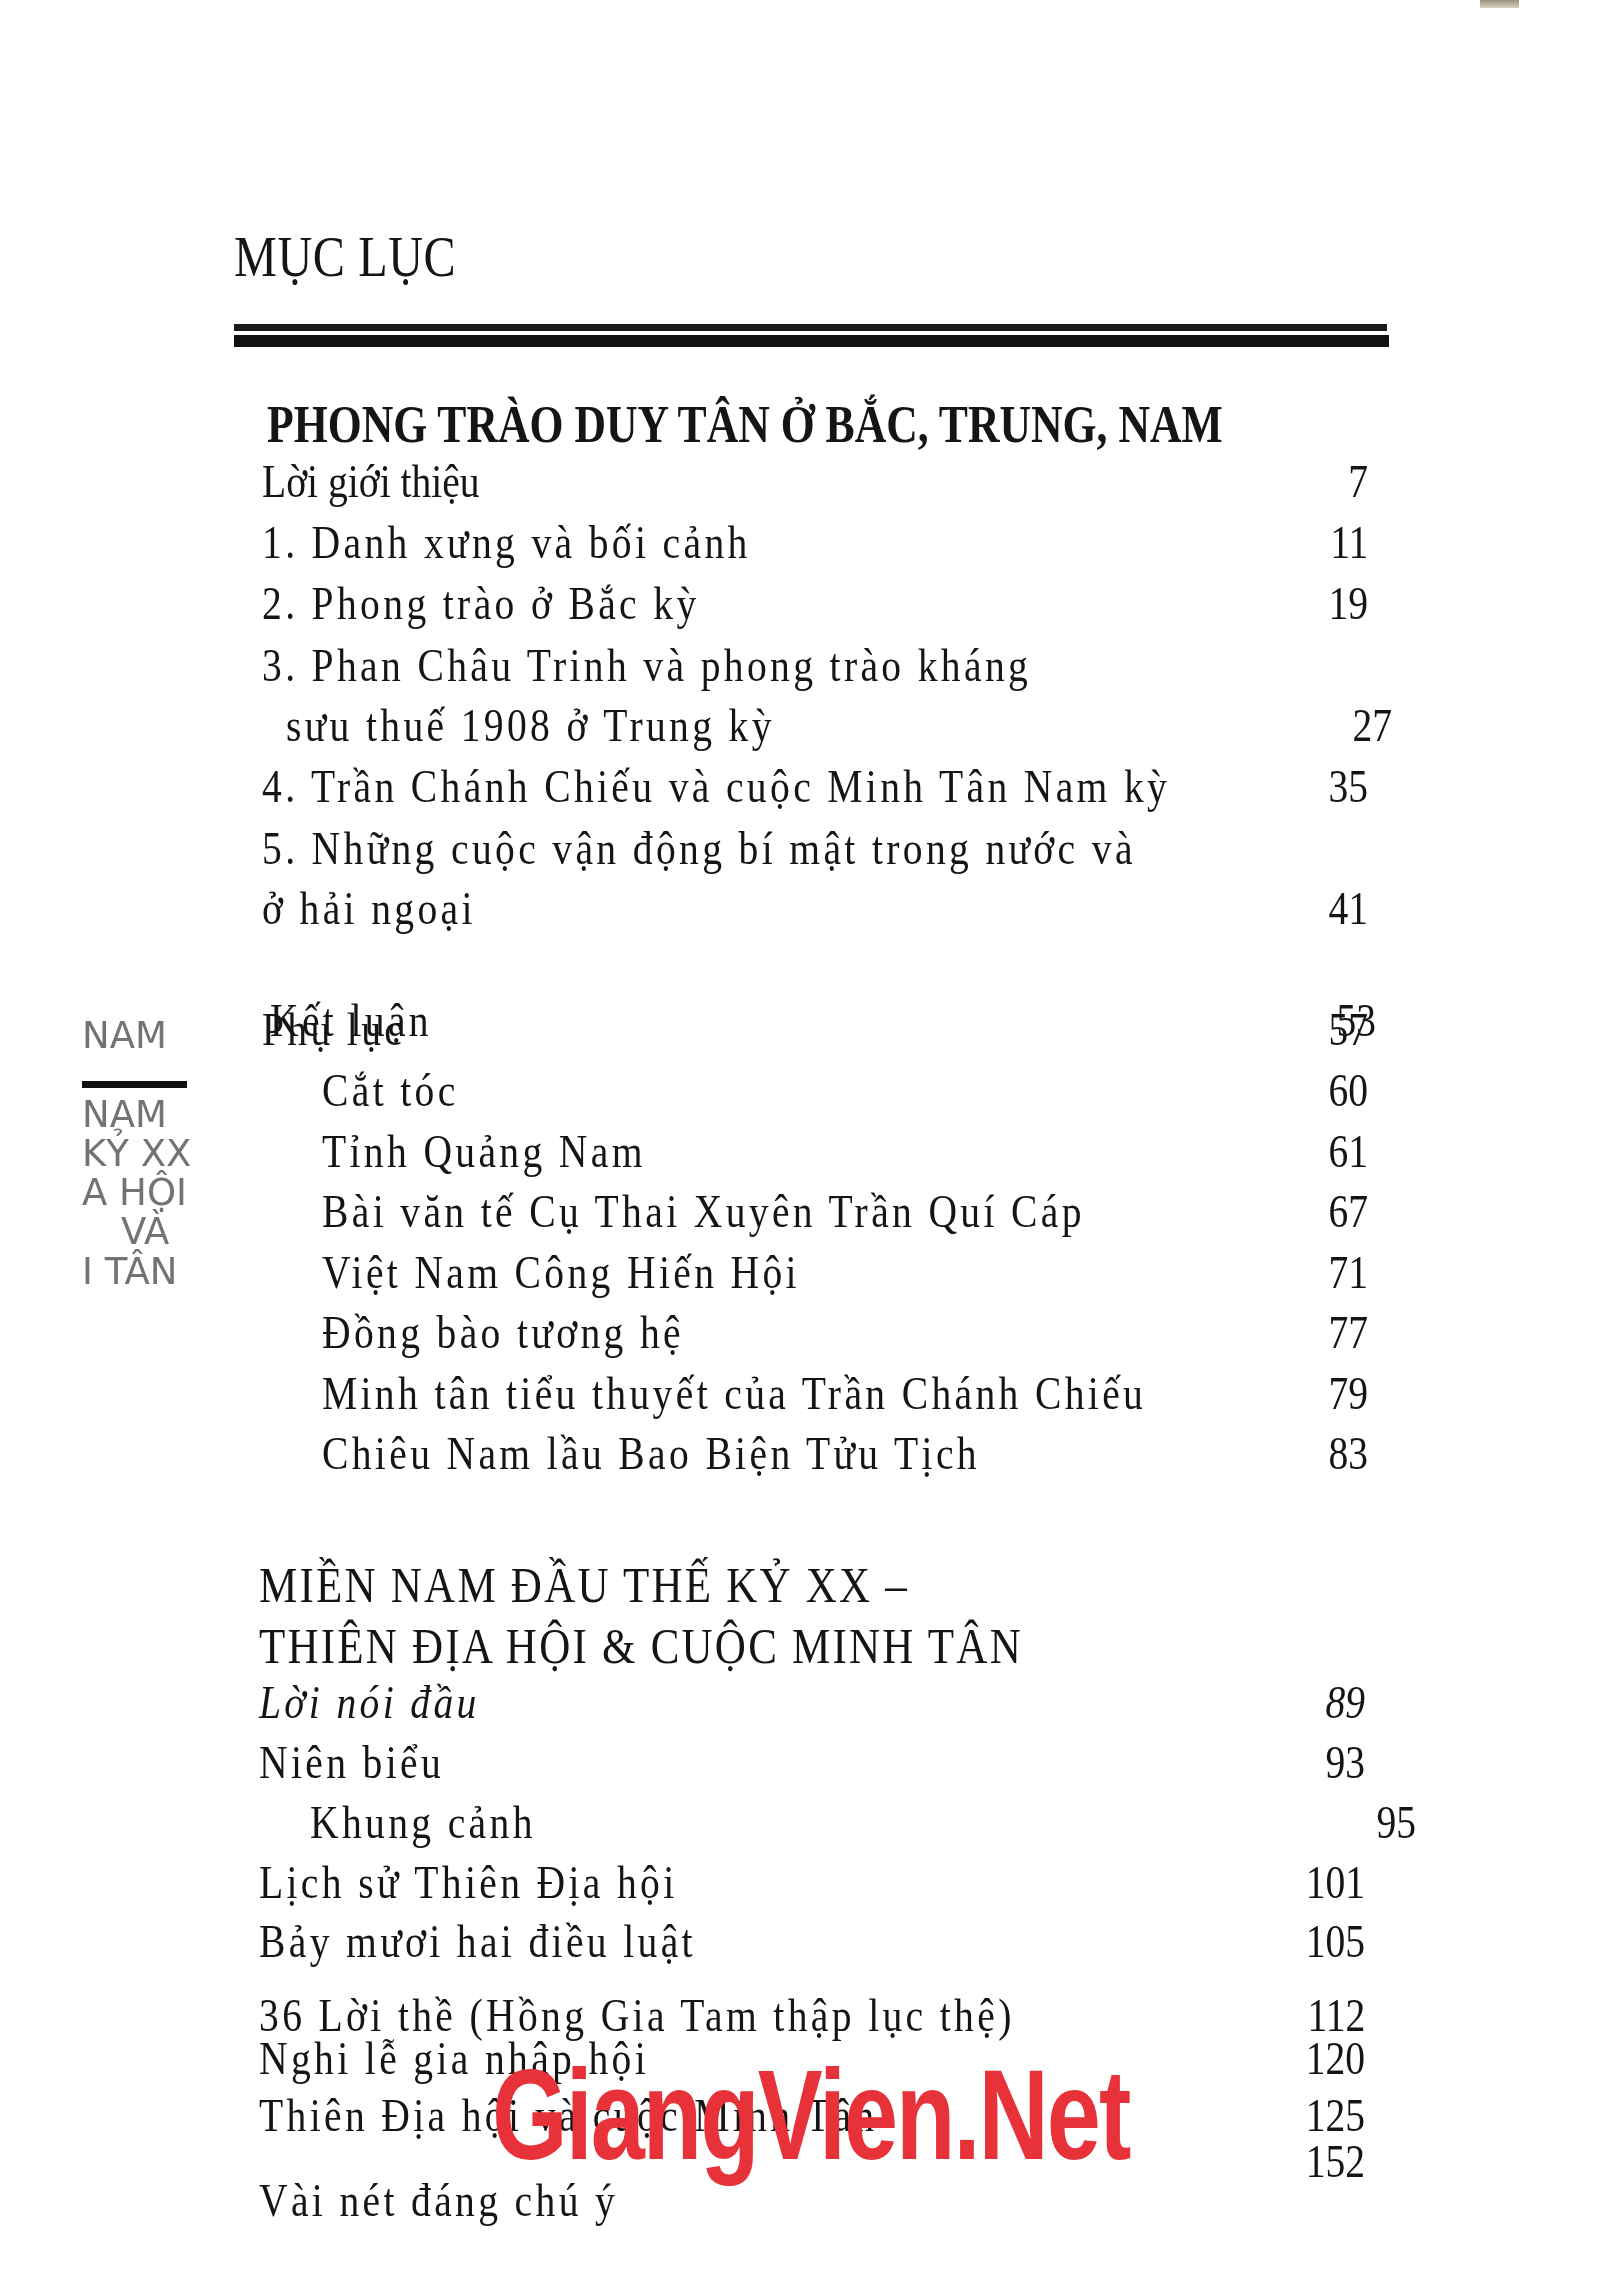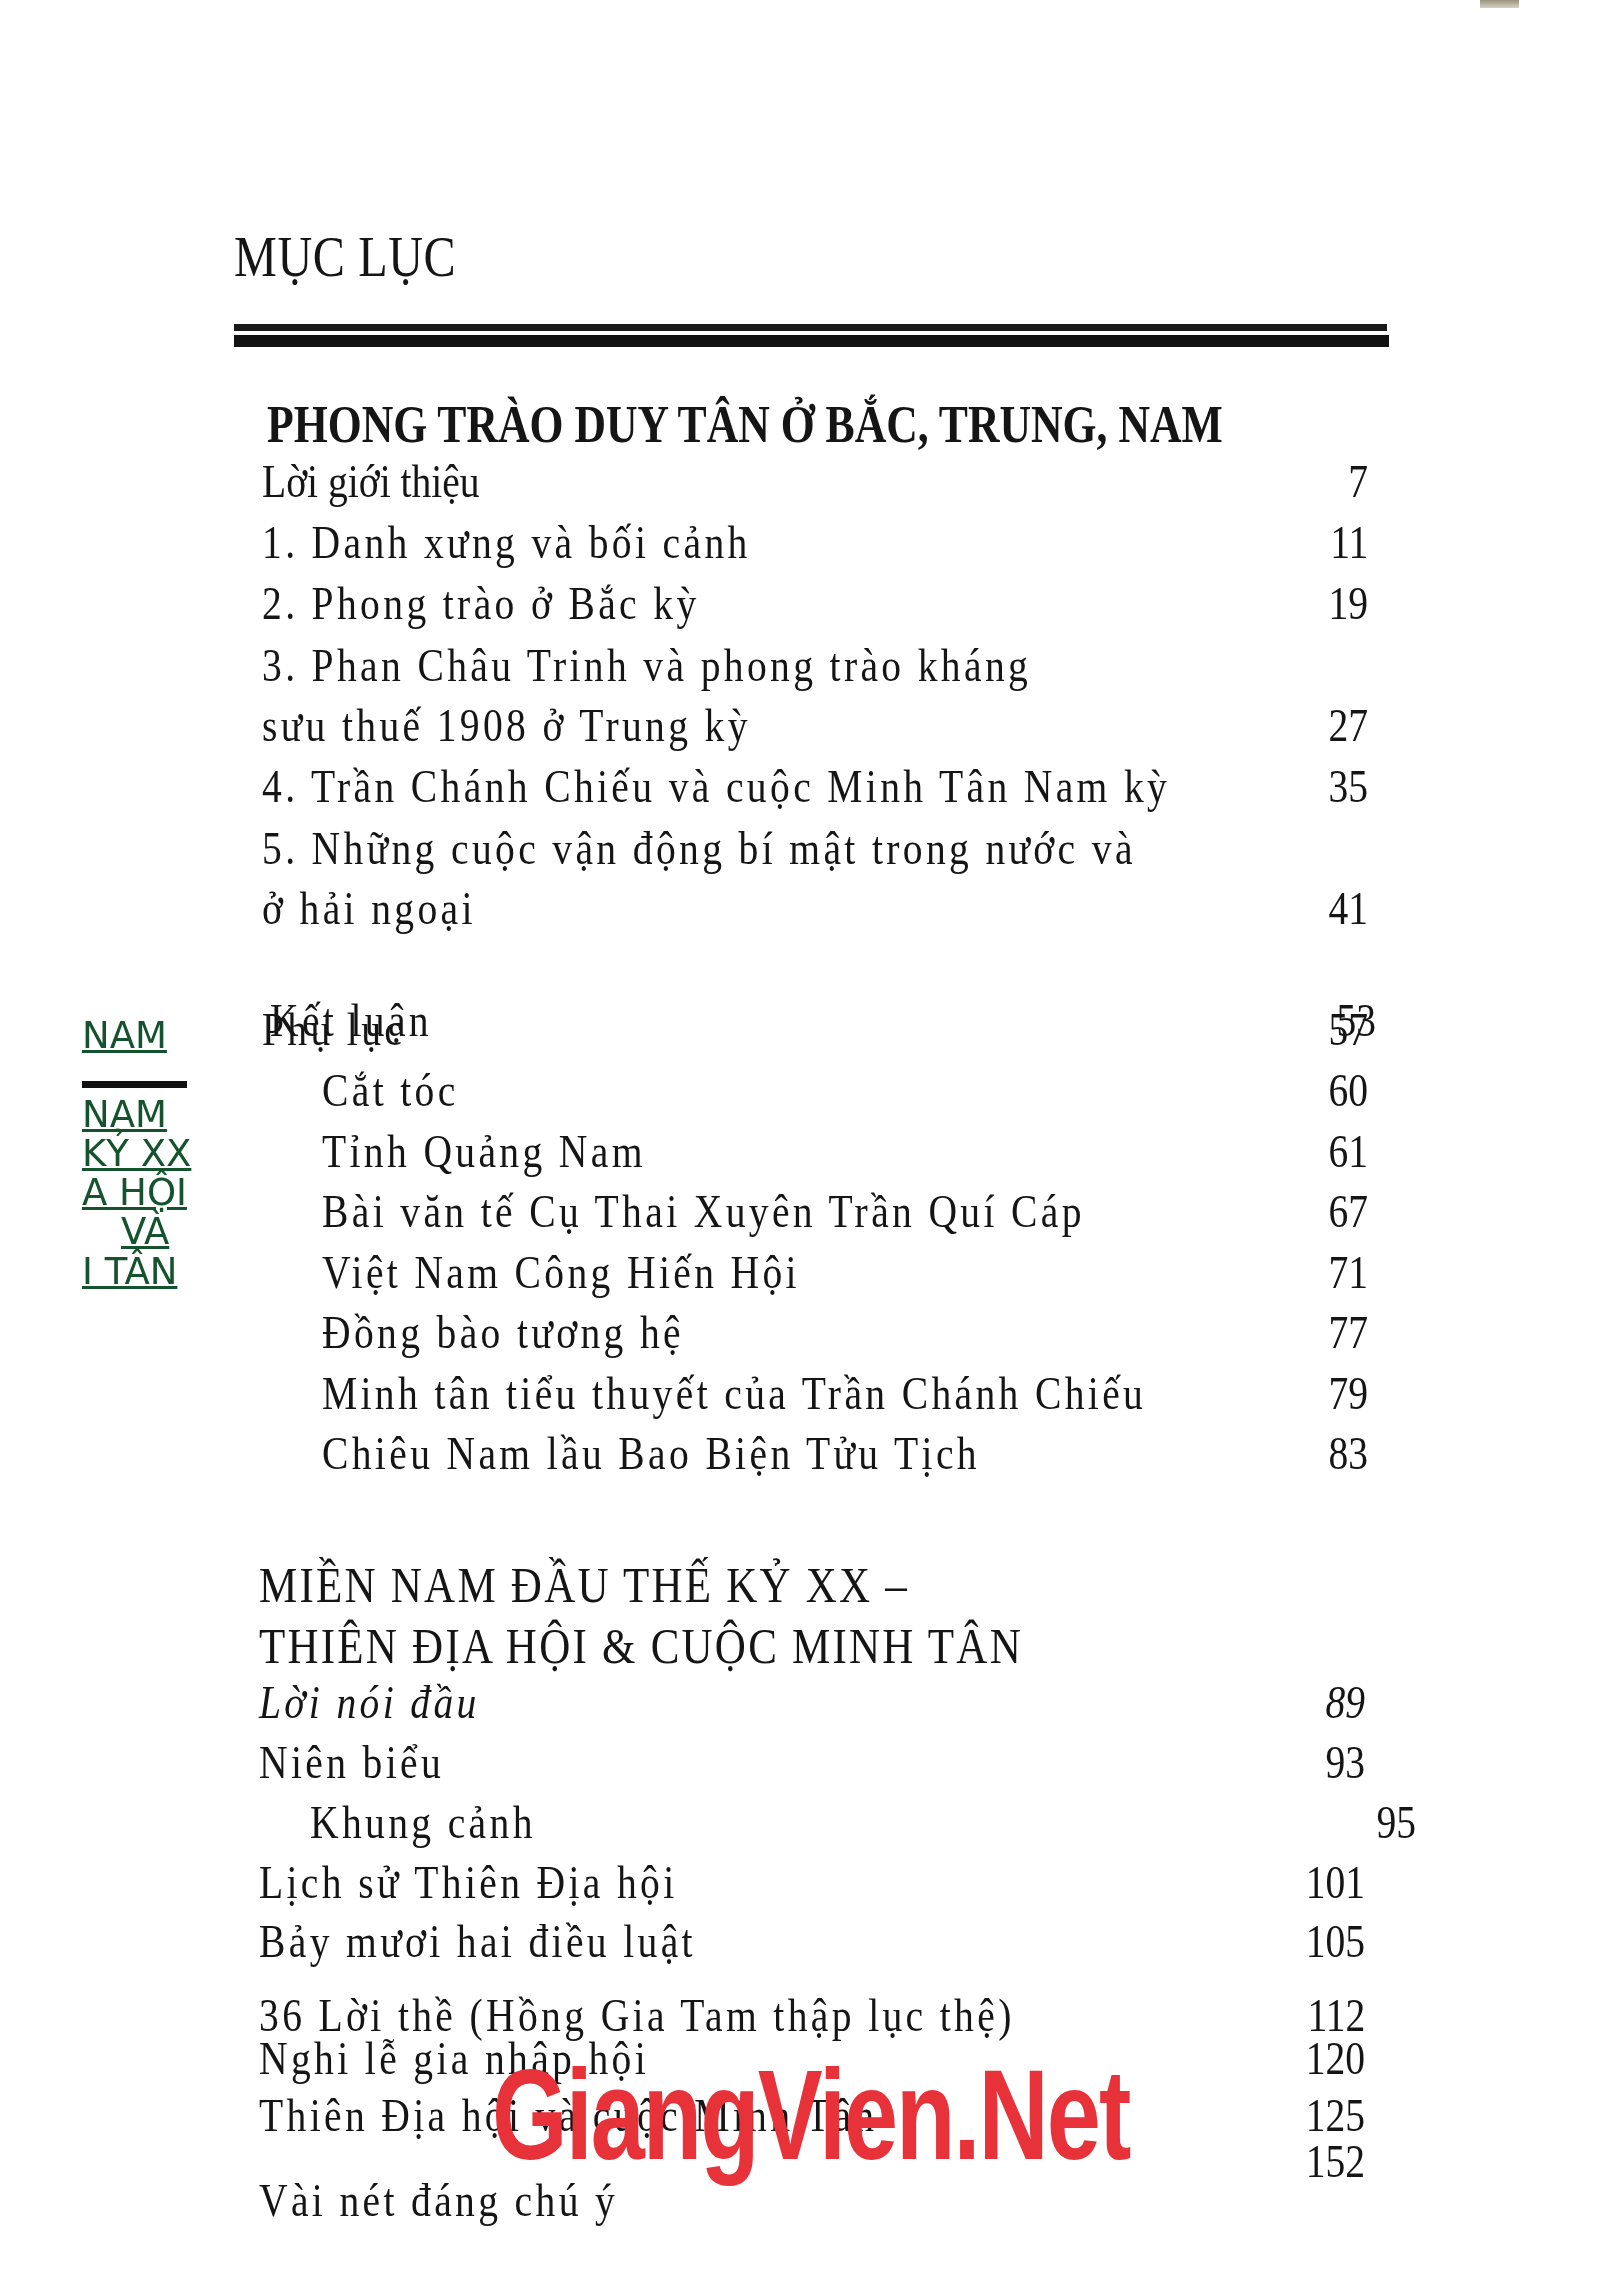--- a/index.html
+++ b/index.html
@@ -19,21 +19,21 @@
   .section-head2 { position:absolute; left:259px; font-size:50px;
     transform:scaleX(0.86); transform-origin:left top; white-space:nowrap; line-height:1; letter-spacing:2.6px; }
   .row { position:absolute; left:262px; width:1106px; height:60px; }
   .row .lbl { position:absolute; left:0; top:0; font-size:46px; white-space:nowrap;
     transform:scaleX(0.86); transform-origin:left top; line-height:1; }
   .row.sub .lbl { left:60px; }
   .row .pg { position:absolute; right:0; top:0; font-size:46px; line-height:1;
     transform:scaleX(0.86); transform-origin:right top; }
   .row.spaced .lbl { letter-spacing:3.9px; }
   .spine { position:absolute; left:82px; font-family:"DejaVu Sans","Liberation Sans",sans-serif;
-    font-size:37px; line-height:1; color:#14532d; white-space:nowrap;text-decoration:underline; }
+    font-size:37px; line-height:1; color:#737373; white-space:nowrap; }
   .spine-rule { position:absolute; left:82px; top:1081px; width:105px; height:6.5px; background:#111; }
   .watermark { position:absolute; left:492px; top:2051px; font-family:"Liberation Sans","DejaVu Sans",sans-serif;
     font-weight:bold; font-size:128px; color:#e8323a; line-height:1; letter-spacing:-2.6px;
     transform:scaleX(0.76); transform-origin:left top; white-space:nowrap; }
 </style>
 </head>
 <body>
 
 <div class="corner-mark"></div>
 
@@ -52,21 +52,21 @@
   <span class="pg">11</span>
 </div>
 <div class="row spaced" style="top:581px;">
   <span class="lbl">2. Phong trào ở Bắc kỳ</span>
   <span class="pg">19</span>
 </div>
 <div class="row spaced" style="top:643px;">
   <span class="lbl">3. Phan Châu Trinh và phong trào kháng</span>
   <span class="pg"></span>
 </div>
-<div class="row spaced" style="top:703px;">
+<div class="row spaced" style="top:703px;margin-left:24px;">
   <span class="lbl">sưu thuế 1908 ở Trung kỳ</span>
   <span class="pg">27</span>
 </div>
 <div class="row spaced" style="top:764px;">
   <span class="lbl">4. Trần Chánh Chiếu và cuộc Minh Tân Nam kỳ</span>
   <span class="pg">35</span>
 </div>
 <div class="row spaced" style="top:826px;">
   <span class="lbl">5. Những cuộc vận động bí mật trong nước và</span>
   <span class="pg"></span>

